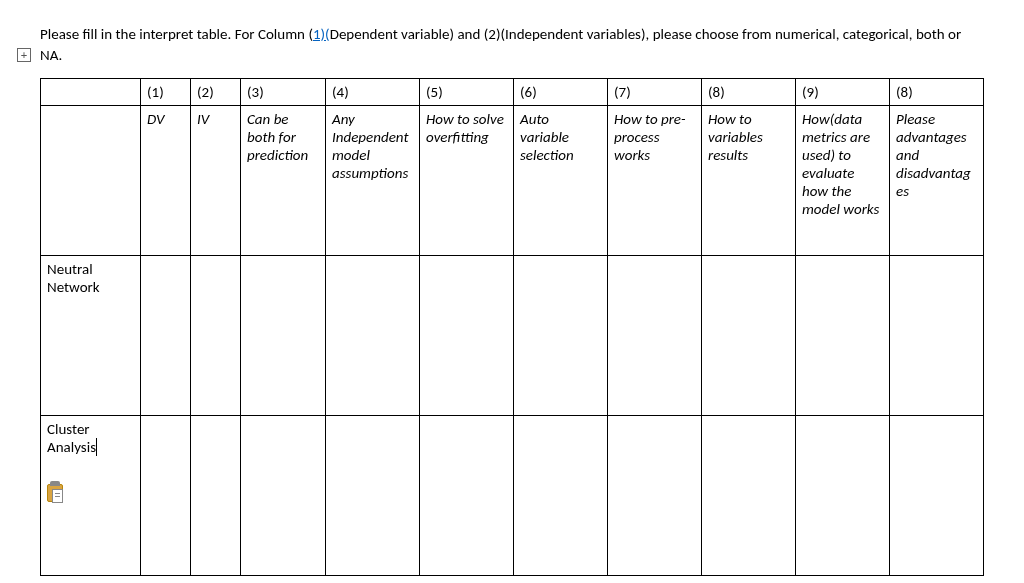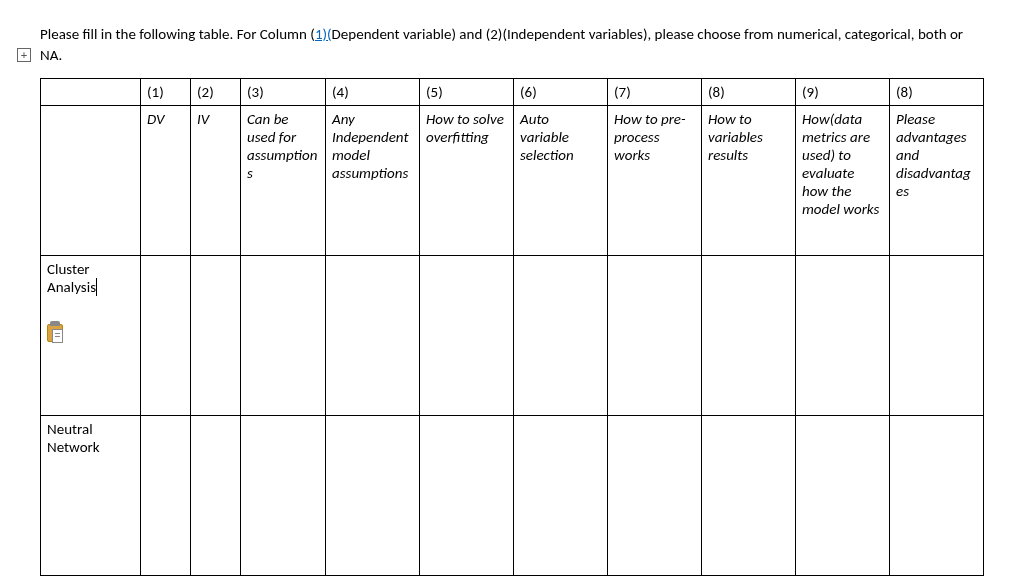--- a/index.html
+++ b/index.html
@@ -117,21 +117,21 @@
       border-right: 1px solid #000;
       padding-right: 0;
     }
   </style>
 </head>
 <body>
 
 <div class="outline-icon">+</div>
 
 <p class="instruction">
-  <span>Please fill in the following table. For Column (</span><span class="underline-link">1)(</span><span>Dependent variable) and (2)(Independent variables), please choose from numerical, categorical, both or NA.</span>
+  <span>Please fill in the interpret table. For Column (</span><span class="underline-link">1)(</span><span>Dependent variable) and (2)(Independent variables), please choose from numerical, categorical, both or NA.</span>
 </p>
 
 <table>
   <colgroup>
     <col class="col-method">
     <col class="col-narrow">
     <col class="col-narrow">
     <col class="col-3">
     <col class="col-rest">
     <col class="col-rest">
@@ -152,28 +152,41 @@
       <td>(6)</td>
       <td>(7)</td>
       <td>(8)</td>
       <td>(9)</td>
       <td>(8)</td>
     </tr>
     <tr class="label-row">
       <td></td>
       <td>DV</td>
       <td>IV</td>
-      <td>Can be used for assumptions</td>
+      <td>Can be both for prediction</td>
       <td>Any Independent model assumptions</td>
       <td>How to solve overfitting</td>
       <td>Auto variable selection</td>
       <td>How to pre-process works</td>
       <td>How to variables results</td>
       <td>How(data metrics are used) to evaluate how the model works</td>
       <td>Please advantages and disadvantages</td>
+    </tr>
+    <tr class="data-row">
+      <td>Neutral Network</td>
+      <td></td>
+      <td></td>
+      <td></td>
+      <td></td>
+      <td></td>
+      <td></td>
+      <td></td>
+      <td></td>
+      <td></td>
+      <td></td>
     </tr>
     <tr class="data-row">
       <td>
         <span><span>Cluster Analysis</span><span class="cursor-mark"></span></span><br>
         <span class="paste-icon">
           <span class="board"></span>
           <span class="clip"></span>
           <span class="sheet"></span>
         </span>
       </td>
@@ -181,27 +194,14 @@
       <td></td>
       <td></td>
       <td></td>
       <td></td>
       <td></td>
       <td></td>
       <td></td>
       <td></td>
       <td></td>
     </tr>
-    <tr class="data-row">
-      <td>Neutral Network</td>
-      <td></td>
-      <td></td>
-      <td></td>
-      <td></td>
-      <td></td>
-      <td></td>
-      <td></td>
-      <td></td>
-      <td></td>
-      <td></td>
-    </tr>
   </tbody>
 </table>
 
 </body></html>

